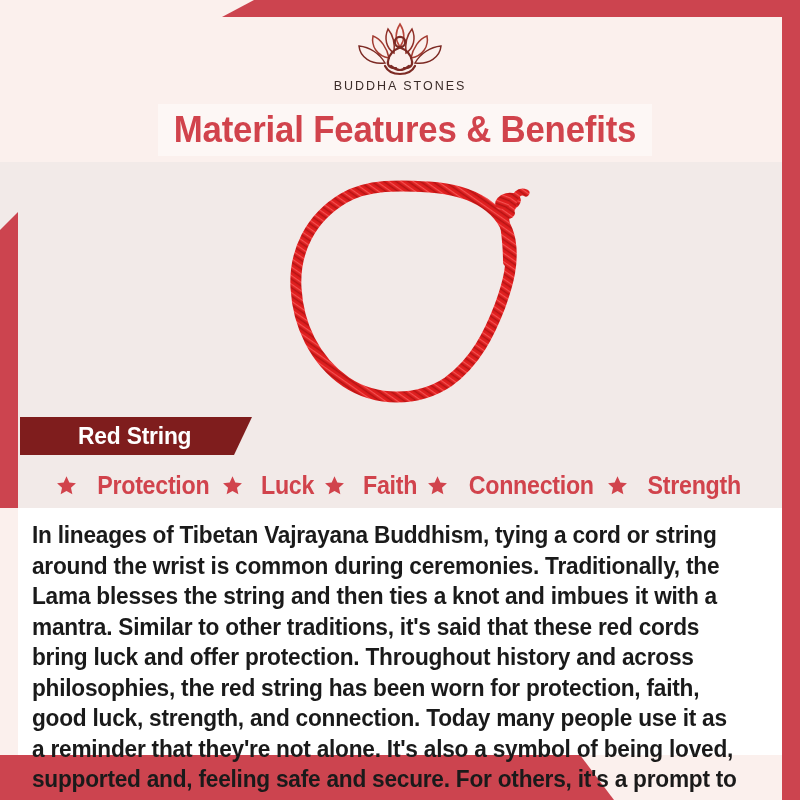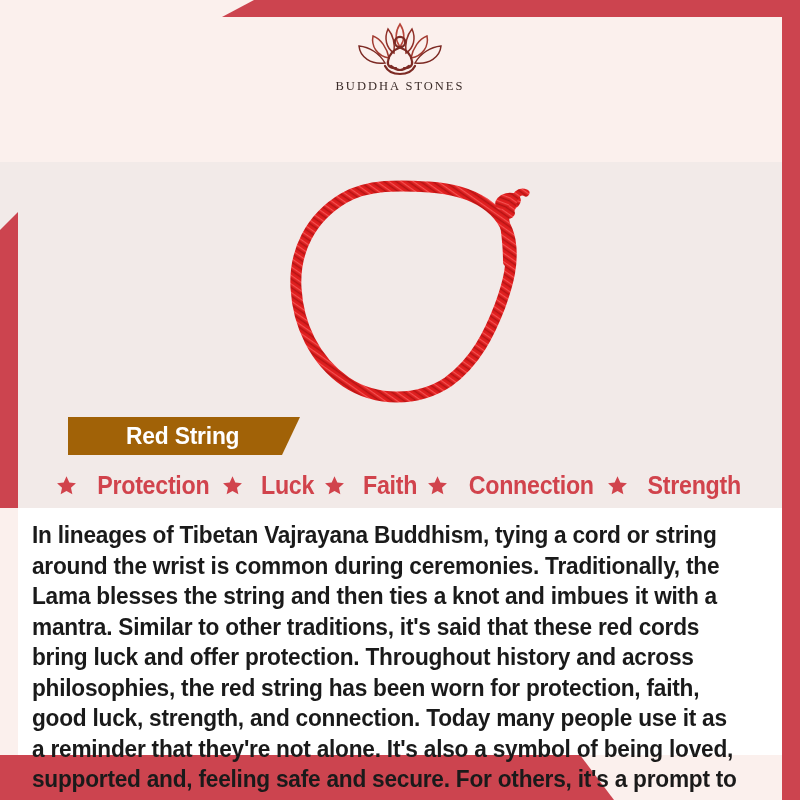--- a/index.html
+++ b/index.html
@@ -31,21 +31,21 @@
     position:absolute;left:0;bottom:0;width:614px;height:45px;background:#cc444f;
     clip-path:polygon(0 0, 580px 0, 614px 45px, 0 45px);
   }
   .inner-edge-right{position:absolute;top:17px;right:18px;width:8px;height:40px;background:#fbf0ed;}
 
   
   .logo-wrap{position:absolute;left:0;top:16px;width:800px;height:86px;
     display:flex;flex-direction:column;align-items:center;justify-content:flex-start;}
   .logo-mark{width:150px;height:62px;display:block;}
   .logo-text{
-    font-family:Liberation Serif, serif;
+    font-family:Liberation Sans, sans-serif;
     font-size:12.5px;letter-spacing:2.0px;color:#3a2b28;
     margin-top:1px;font-weight:400;
   }
 
   
   .title-band{
     position:absolute;left:158px;top:104px;width:494px;height:52px;
     background:#fdf7f5;display:flex;align-items:center;justify-content:center;
   }
   .title-text{
@@ -54,23 +54,23 @@
     letter-spacing:-0.2px;white-space:nowrap;transform:scaleX(0.94);
   }
 
   
   .product{position:absolute;left:258px;top:166px;width:304px;height:250px;}
   .product svg{display:block;width:100%;height:100%;}
 
   
   .rs-banner{
     position:absolute;left:20px;top:417px;width:232px;height:38px;
-    background:#a16207;
+    background:#7f1d1d;
     clip-path:polygon(0 0, 232px 0, 214px 38px, 0 38px);
-    display:flex;align-items:center;margin-left:48px;
+    display:flex;align-items:center;
   }
   .rs-label{
     font-family:"Liberation Sans Narrow","Liberation Sans",sans-serif;
     font-weight:700;font-size:24px;color:#ffffff;margin-left:55px;
     letter-spacing:-0.2px;transform:scaleX(0.95);white-space:nowrap;
   }
 
   
   .benefits{
     position:absolute;left:18px;top:466px;width:764px;height:38px;
@@ -126,20 +126,23 @@
         <circle cx="75" cy="26" r="5.2"></circle>
         <path d="M75 31.5 C68 34 64 39 63 45 C62 50 66 53 71 52"></path>
         <path d="M75 31.5 C82 34 86 39 87 45 C88 50 84 53 79 52"></path>
         <path d="M60 50 C63 56 69 58 75 58 C81 58 87 56 90 50"></path>
         <path d="M66 50 C70 53 74 54 75 54 C76 54 80 53 84 50"></path>
       </g>
     </svg>
     <div class="logo-text">BUDDHA STONES</div>
   </div>
 
+  <div class="title-band">
+    <div class="title-text">Material Features &amp; Benefits</div>
+  </div>
 
   <div class="product">
     <svg viewBox="0 0 304 250">
       <defs>
         <pattern id="braid" width="7" height="7" patternUnits="userSpaceOnUse" patternTransform="rotate(35)">
           <rect width="7" height="7" fill="#e01f1f"></rect>
           <path d="M0 3.5 h7" stroke="#b51414" stroke-width="1.6"></path>
           <path d="M0 0.6 h7" stroke="#f45454" stroke-width="1.1"></path>
         </pattern>
       </defs>

